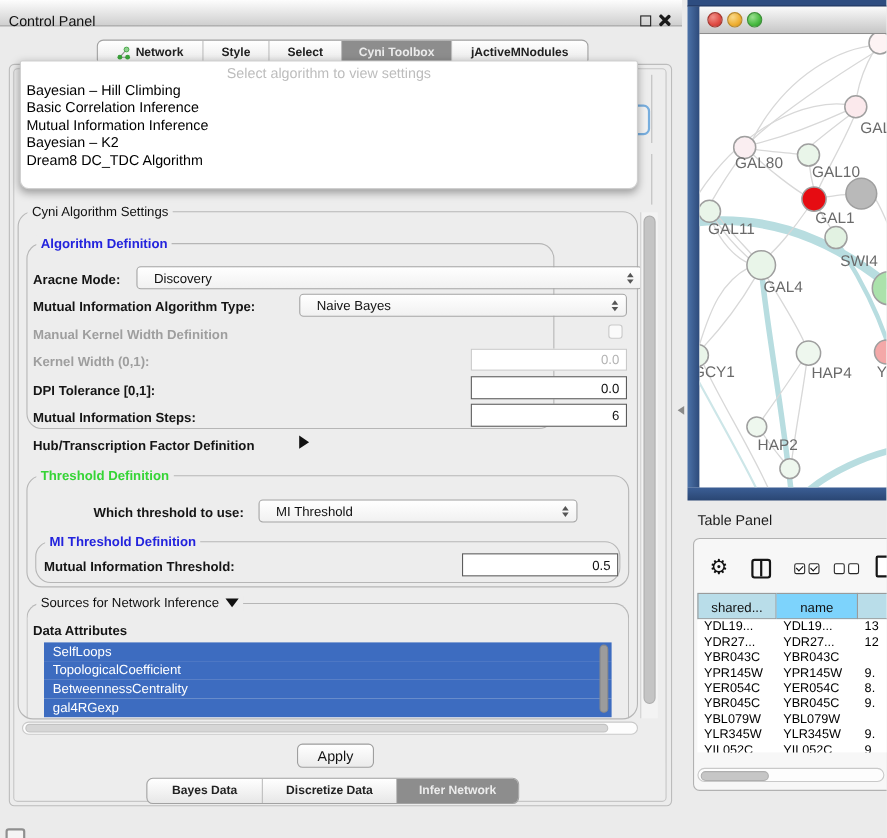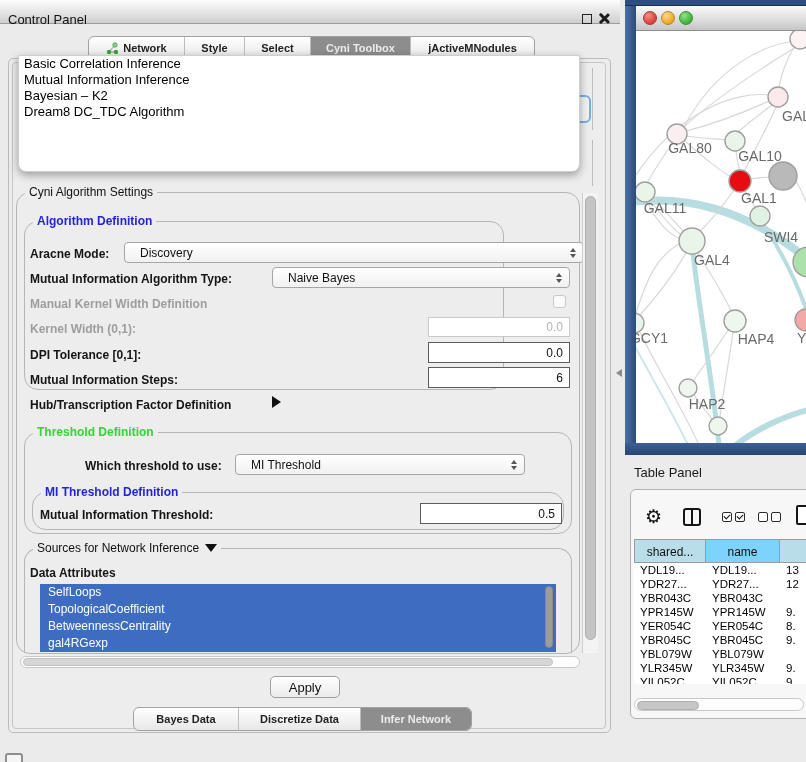--- a/index.html
+++ b/index.html
@@ -122,20 +122,22 @@
 </div>
 
 <div class="abs main-panel"></div>
 <div class="abs inner-panel"></div>
 
 <div class="abs frag-line" style="left:592px;top:68px;height:62px"></div>
 <div class="abs frag-line" style="left:592px;top:140px;height:46px"></div>
 <div class="abs frag-combo"></div>
 
 <div class="abs popup">
+  <div class="popup-placeholder">Select algorithm to view settings</div>
+  <div class="popup-item">Bayesian – Hill Climbing</div>
   <div class="popup-item">Basic Correlation Inference</div>
   <div class="popup-item">Mutual Information Inference</div>
   <div class="popup-item">Bayesian – K2</div>
   <div class="popup-item">Dream8 DC_TDC Algorithm</div>
 </div>
 
 <div class="abs group" style="left:16px;top:192px;width:564px;height:462px;">
   <span class="gtitle t-black" style="font-weight:normal">Cyni Algorithm Settings</span>
 </div>
 

